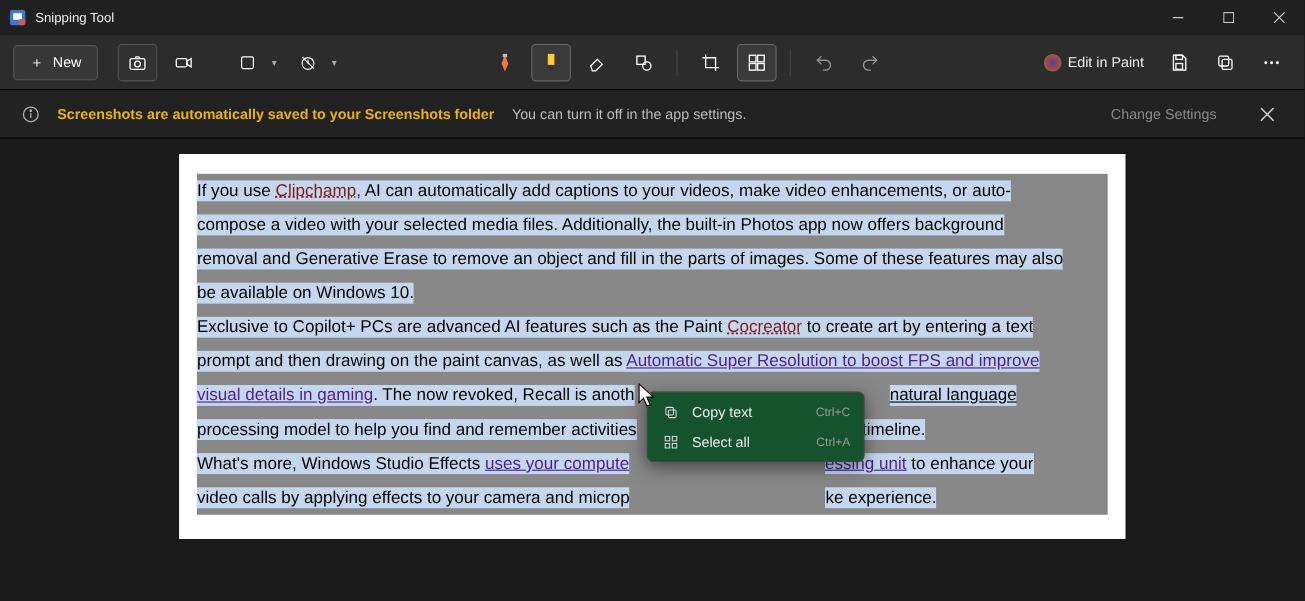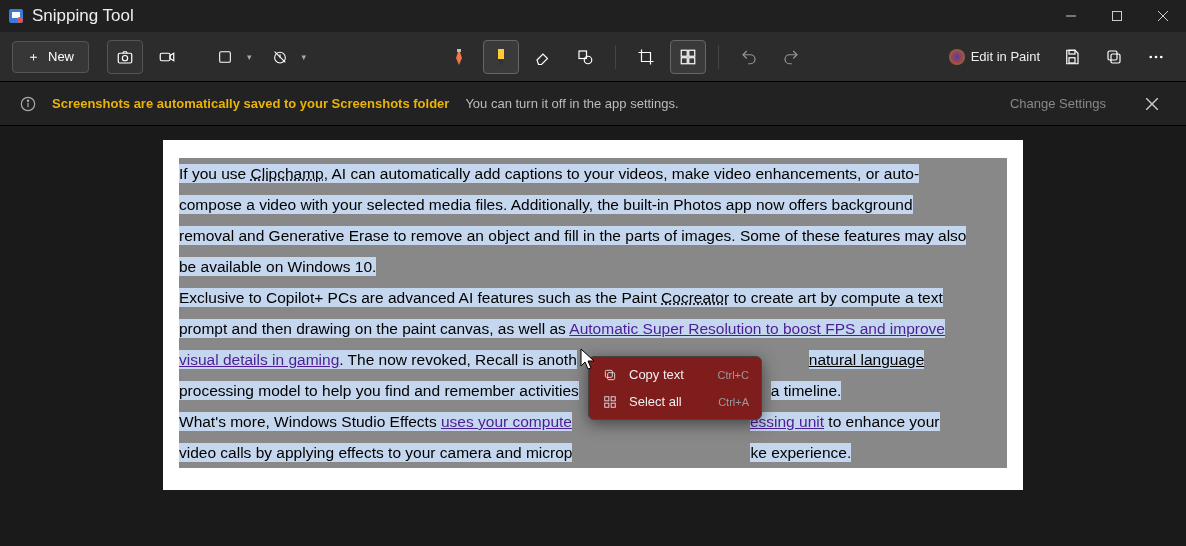--- a/index.html
+++ b/index.html
@@ -1,20 +1,20 @@
 <!DOCTYPE html>
 <html><head>
 <meta charset="utf-8">
 <style>
   * { margin: 0; padding: 0; box-sizing: border-box; font-family: "Segoe UI", sans-serif; }
   body { background: #1a1a1a; width: 1186px; height: 546px; overflow: hidden; color: #fff; }
   .titlebar { height: 32px; background: #202020; display: flex; align-items: center; justify-content: space-between; padding-left: 8px; }
   .titlebar-left { display: flex; align-items: center; gap: 8px; }
   .app-icon { width: 16px; height: 16px; display: flex; align-items: center; justify-content: center; }
-  .app-title { font-size: 17px; color: #eee; }
+  .app-title { font-size: 12px; color: #eee; }
   .win-controls { display: flex; }
   .win-btn { width: 46px; height: 32px; display: flex; align-items: center; justify-content: center; color: #ccc; }
   .toolbar { height: 50px; background: #2c2c2c; display: flex; align-items: center; padding: 0 12px; gap: 6px; border-bottom: 1px solid #000; }
   .new-btn { display: flex; align-items: center; gap: 8px; padding: 6px 14px; border: 1px solid #555; border-radius: 4px; background: #373737; font-size: 13px; }
   .tool-btn { width: 36px; height: 34px; display: flex; align-items: center; justify-content: center; border-radius: 4px; border: 1px solid transparent; }
   .tool-btn.selected { background: #323232; border-color: #555; }
   .tool-btn.highlight { background: #3a3a3a; border-color: #666; }
   .sep { width: 1px; height: 24px; background: #444; margin: 0 6px; }
   .spacer { flex: 1; }
   .dropdown-wrap { display: flex; align-items: center; }
@@ -25,23 +25,23 @@
   .notif-strong { font-weight: 600; color: #eab308; }
   .notif-sub { color: #bbb; }
   .notif-spacer { flex: 1; }
   .change-settings { color: #888; font-size: 13px; margin-left: 36px; }
   .close-notif { color: #ccc; width: 28px; height: 28px; display: flex; align-items: center; justify-content: center; margin-left: 16px; }
   .canvas-wrap { display: flex; justify-content: center; padding-top: 14px; }
   .doc { width: 860px; background: #fff; padding: 14px 12px 18px 12px; border: 4px solid #fff; position: relative; }
   .doc-inner { background: #888; padding: 0; line-height: 31px; font-size: 15.5px; color: #000; }
   .hl { background: #c5d7ee; color: #000; padding: 1px 0; box-decoration-break: clone; -webkit-box-decoration-break: clone; }
   .lnk { text-decoration: underline; }
-  .red { color: #000000; text-decoration: underline dotted; }
+  .red { color: #7f1d1d; text-decoration: underline dotted; }
   .blue { color: #4c1d95; }
-  .context-menu { position: absolute; left: 588px; top: 356px; width: 174px; background: #7f1d1d; border: 1px solid #444; border-radius: 6px; padding: 4px; box-shadow: 0 4px 16px rgba(0,0,0,.5); }
+  .context-menu { position: absolute; left: 588px; top: 356px; width: 198px; background: #14532d; border: 1px solid #444; border-radius: 6px; padding: 4px; box-shadow: 0 4px 16px rgba(0,0,0,.5); }
   .ctx-item { display: flex; align-items: center; padding: 6px 8px; border-radius: 4px; gap: 10px; font-size: 13px; color: #eee; }
   .ctx-ico { width: 18px; display: flex; justify-content: center; font-size: 14px; color: #ddd; }
   .ctx-label { flex: 1; }
   .ctx-sc { font-size: 11px; color: #999; }
   .cursor { position: absolute; left: 580px; top: 348px; pointer-events: none; }
   svg { display: block; }
 </style>
 </head>
 <body>
 
@@ -213,21 +213,21 @@
   </span>
 </div>
 
 <div class="canvas-wrap">
   <div class="doc">
     <div class="doc-inner">
       <span class="hl"><span>If you use </span><span class="lnk red">Clipchamp</span><span>, AI can automatically add captions to your videos, make video enhancements, or auto-</span></span><br>
       <span class="hl">compose a video with your selected media files. Additionally, the built-in Photos app now offers background</span><br>
       <span class="hl">removal and Generative Erase to remove an object and fill in the parts of images. Some of these features may also</span><br>
       <span class="hl">be available on Windows 10.</span><br>
-      <span class="hl"><span>Exclusive to Copilot+ PCs are advanced AI features such as the Paint </span><span class="lnk red">Cocreator</span><span> to create art by compute a text</span></span><br>
+      <span class="hl"><span>Exclusive to Copilot+ PCs are advanced AI features such as the Paint </span><span class="lnk red">Cocreator</span><span> to create art by entering a text</span></span><br>
       <span class="hl"><span>prompt and then drawing on the paint canvas, as well as </span><span class="lnk blue">Automatic Super Resolution to boost FPS and improve</span></span><br>
       <span class="hl"><span class="lnk blue">visual details in gaming</span><span>. The now revoked, Recall is anoth</span></span><span style="display:inline-block;width:232px"></span><span class="hl"><span class="lnk">natural language</span></span><br>
       <span class="hl">processing model to help you find and remember activities</span><span style="display:inline-block;width:192px"></span><span class="hl">a timeline.</span><br>
       <span class="hl"><span>What's more, Windows Studio Effects </span><span class="lnk blue">uses your compute</span></span><span style="display:inline-block;width:178px"></span><span class="hl"><span class="lnk blue">essing unit</span><span> to enhance your</span></span><br>
       <span class="hl">video calls by applying effects to your camera and microp</span><span style="display:inline-block;width:178px"></span><span class="hl">ke experience.</span>
     </div>
   </div>
 </div>
 
 <div class="context-menu">

